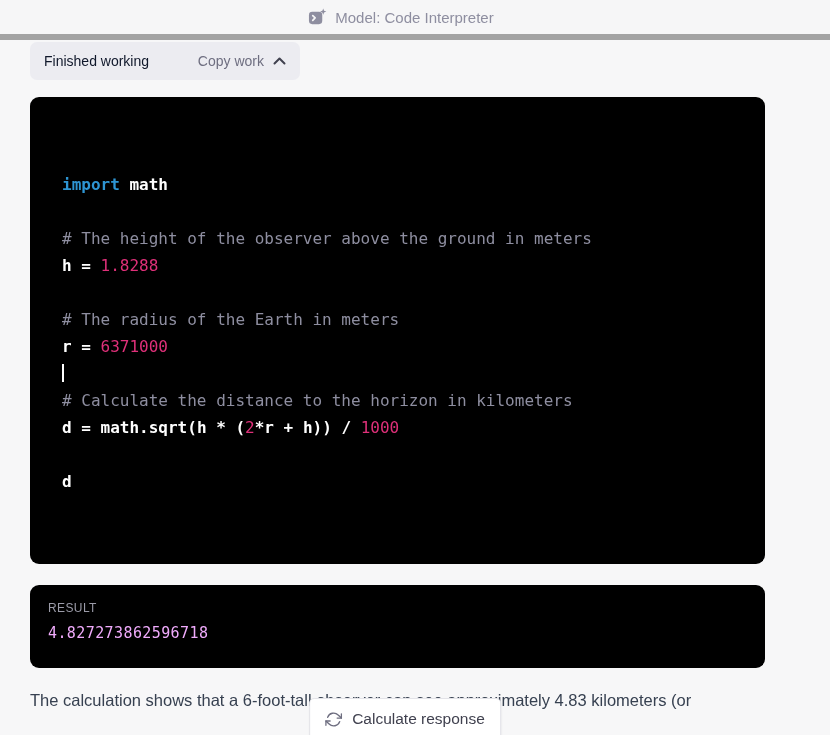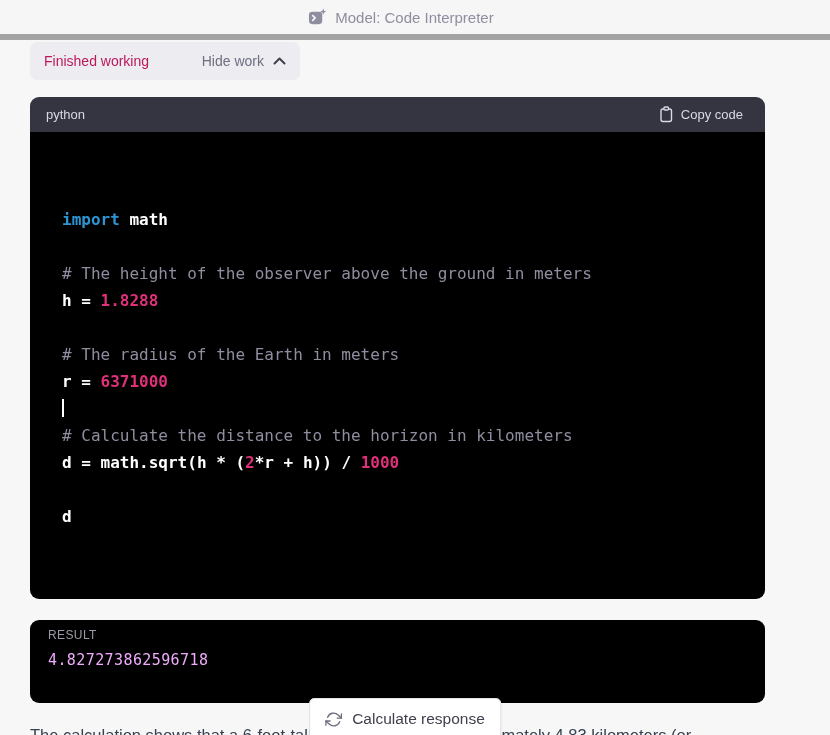--- a/index.html
+++ b/index.html
@@ -14,45 +14,45 @@
     display:flex;align-items:center;justify-content:center;gap:8px;
     color:#8e8ea0;font-size:15px;box-sizing:border-box;padding-right:28px;
   }
   
   .content{position:absolute;left:30px;top:42px;width:735px;}
   
   .work-row{
     width:242px;height:38px;background:#ececf1;border-radius:7px;
     display:flex;align-items:center;padding:0 14px;font-size:14px;
   }
-  .work-status{color:#be185d;}
+  .work-status{color:#0f172a;}
   .work-toggle{margin-left:auto;display:flex;align-items:center;gap:9px;color:#6e6e80;cursor:pointer;}
   
   .code-block{margin-top:17px;border-radius:9px;overflow:hidden;}
   .code-header{
     height:35px;background:#343541;display:flex;align-items:center;
     padding:0 16px;color:#d9d9e3;font-size:13px;
   }
   .copy-btn{margin-left:auto;display:flex;align-items:center;gap:7px;color:#d9d9e3;cursor:pointer;background:none;border:none;font-size:13px;font-family:"Liberation Sans",sans-serif;}
   .code-body{
     background:#000;padding:20px 32px 15px;
     font-family:"DejaVu Sans Mono",monospace;font-size:16px;line-height:27px;
     white-space:pre;
   }
   .code-line{height:27px;}
   .tk-kw{font-weight:700;}
   .tk-id{font-weight:700;}
   .tk-op{font-weight:700;}
-  .tk-num{font-weight:700;}
+  .tk-num{font-weight:400;}
   .tk-com{font-weight:400;}
   .cursor{display:inline-block;width:2px;height:18px;background:#fff;transform:translateY(3px);}
   
   .result-block{
     margin-top:21px;height:83px;background:#000;border-radius:9px;
-    padding:8px 18px;box-sizing:border-box;
+    padding:16px 18px;box-sizing:border-box;
   }
   .result-label{font-size:12px;letter-spacing:.4px;color:#9b9ba8;}
   .result-value{margin-top:9px;font-family:"DejaVu Sans Mono",monospace;font-size:15px;color:#f0abfc;letter-spacing:.4px;}
   
   .message{margin-top:17px;font-size:16.5px;line-height:31.5px;color:#374151;}
   .message .msg-line{white-space:nowrap;}
   
   .regen-btn{
     position:absolute;left:405px;top:698px;transform:translateX(-50%);
     height:48px;background:#fff;border:1px solid #e3e3e8;border-radius:5px;
@@ -78,42 +78,30 @@
       </svg>
     </span>
     <span>Model: Code Interpreter</span>
   </div>
 
   <div class="content">
 
     <div class="work-row">
       <span class="work-status">Finished working</span>
       <span class="work-toggle">
-        <span>Hide work</span>
+        <span>Copy work</span>
         <span>
           <svg width="13" height="8" viewBox="0 0 13 8">
             <path d="M1.5 6.5 L6.5 1.5 L11.5 6.5" stroke="#40414f" stroke-width="2" fill="none" stroke-linecap="round" stroke-linejoin="round"></path>
           </svg>
         </span>
       </span>
     </div>
 
     <div class="code-block">
-      <div class="code-header">
-        <span>python</span>
-        <button class="copy-btn">
-          <span>
-            <svg width="15" height="17" viewBox="0 0 15 17">
-              <rect x="2" y="3" width="10.5" height="12.5" rx="2" stroke="#d9d9e3" stroke-width="1.4" fill="none"></rect>
-              <rect x="5" y="1" width="4.5" height="3" rx="1" stroke="#d9d9e3" stroke-width="1.4" fill="#343541"></rect>
-            </svg>
-          </span>
-          <span>Copy code</span>
-        </button>
-      </div>
       <div class="code-body">
         <div id="code-lines"><div class="code-line"><span class="tk-kw" style="color: rgb(46, 149, 211);">import</span><span class="tk-op" style="color: rgb(255, 255, 255);"> </span><span class="tk-id" style="color: rgb(255, 255, 255);">math</span></div><div class="code-line">&nbsp;</div><div class="code-line"><span class="tk-com" style="color: rgb(142, 142, 160);"># The height of the observer above the ground in meters</span></div><div class="code-line"><span class="tk-id" style="color: rgb(255, 255, 255);">h</span><span class="tk-op" style="color: rgb(255, 255, 255);"> = </span><span class="tk-num" style="color: rgb(223, 48, 121);">1.8288</span></div><div class="code-line">&nbsp;</div><div class="code-line"><span class="tk-com" style="color: rgb(142, 142, 160);"># The radius of the Earth in meters</span></div><div class="code-line"><span class="tk-id" style="color: rgb(255, 255, 255);">r</span><span class="tk-op" style="color: rgb(255, 255, 255);"> = </span><span class="tk-num" style="color: rgb(223, 48, 121);">6371000</span></div><div class="code-line"><span class="cursor"></span></div><div class="code-line"><span class="tk-com" style="color: rgb(142, 142, 160);"># Calculate the distance to the horizon in kilometers</span></div><div class="code-line"><span class="tk-id" style="color: rgb(255, 255, 255);">d</span><span class="tk-op" style="color: rgb(255, 255, 255);"> = </span><span class="tk-id" style="color: rgb(255, 255, 255);">math</span><span class="tk-op" style="color: rgb(255, 255, 255);">.</span><span class="tk-id" style="color: rgb(255, 255, 255);">sqrt</span><span class="tk-op" style="color: rgb(255, 255, 255);">(</span><span class="tk-id" style="color: rgb(255, 255, 255);">h</span><span class="tk-op" style="color: rgb(255, 255, 255);"> * (</span><span class="tk-num" style="color: rgb(223, 48, 121);">2</span><span class="tk-op" style="color: rgb(255, 255, 255);">*</span><span class="tk-id" style="color: rgb(255, 255, 255);">r</span><span class="tk-op" style="color: rgb(255, 255, 255);"> + </span><span class="tk-id" style="color: rgb(255, 255, 255);">h</span><span class="tk-op" style="color: rgb(255, 255, 255);">)) / </span><span class="tk-num" style="color: rgb(223, 48, 121);">1000</span></div><div class="code-line">&nbsp;</div><div class="code-line"><span class="tk-id" style="color: rgb(255, 255, 255);">d</span></div></div>
       </div>
     </div>
 
     <div class="result-block">
       <div class="result-label">RESULT</div>
       <div class="result-value">4.827273862596718</div>
     </div>
 

